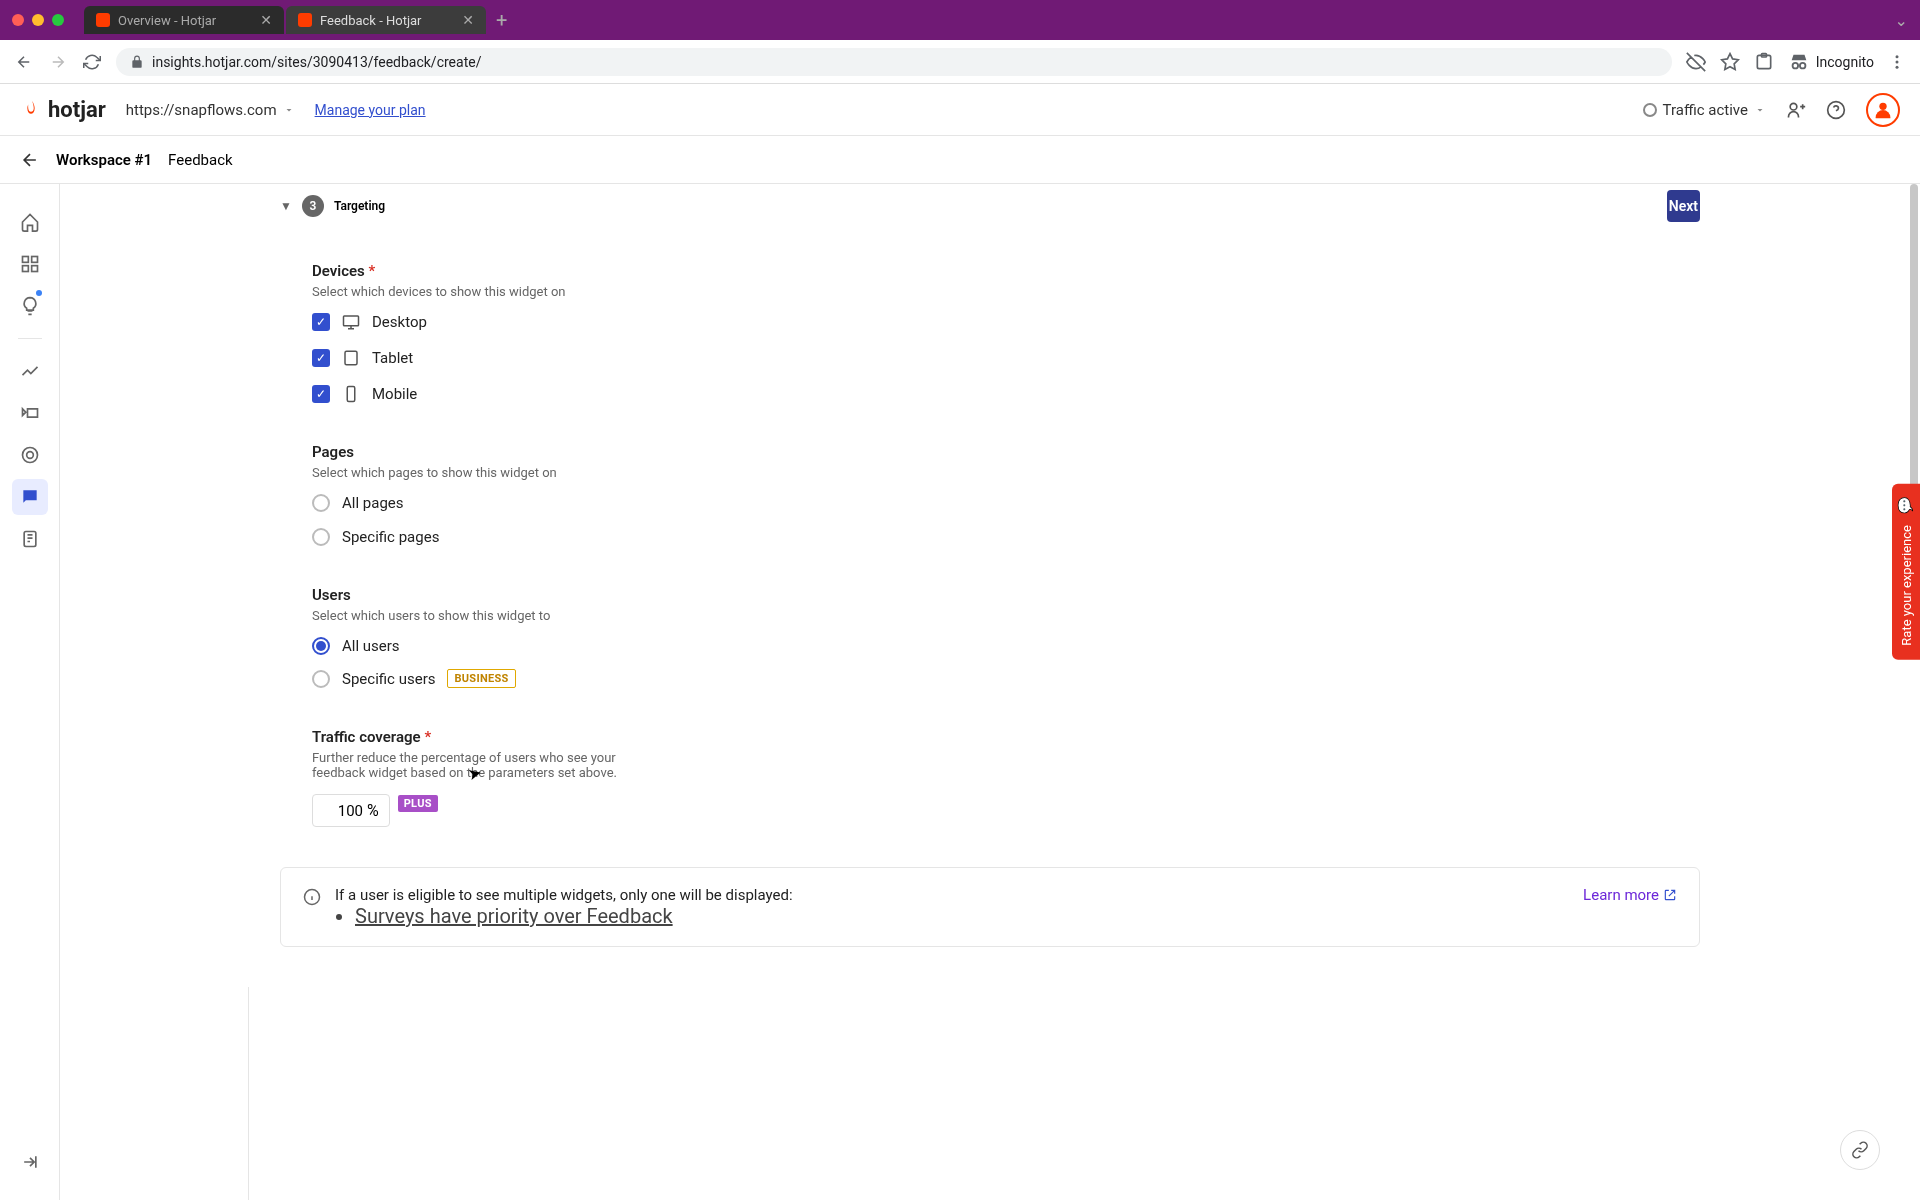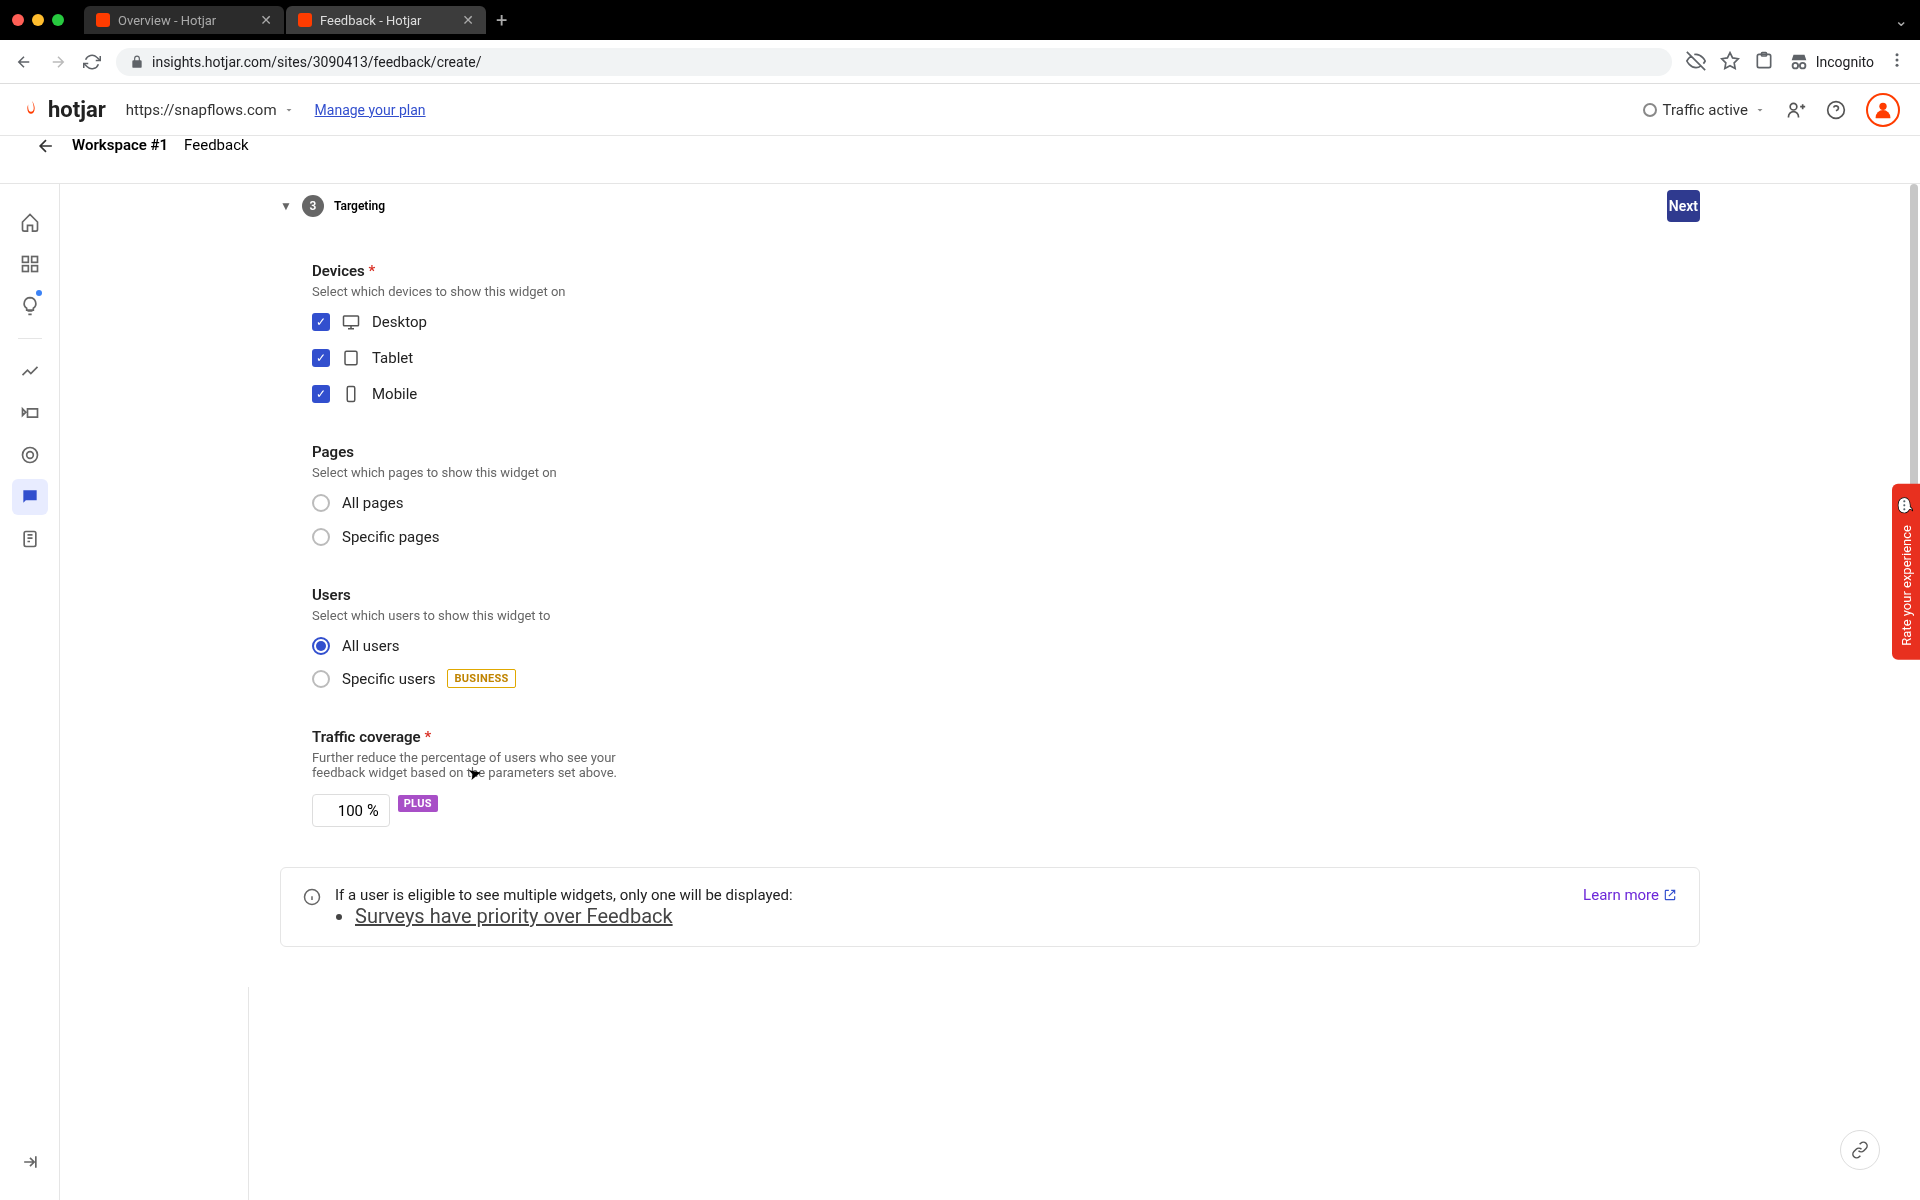--- a/index.html
+++ b/index.html
@@ -1,54 +1,54 @@
 <!DOCTYPE html>
 <html><head>
 <meta charset="utf-8">
 <style>
 * { margin: 0; padding: 0; box-sizing: border-box; font-family: -apple-system, BlinkMacSystemFont, "Segoe UI", Roboto, sans-serif; }
 body { width: 1920px; height: 1200px; overflow: hidden; background: #fff; transform-origin: top left; }
 
 
-.browser-chrome { background: #000000; height: 40px; display: flex; align-items: center; padding: 0 12px; }
+.browser-chrome { background: #701a75; height: 40px; display: flex; align-items: center; padding: 0 12px; }
 .traffic-lights { display: flex; gap: 8px; margin-right: 20px; }
 .tl { width: 12px; height: 12px; border-radius: 50%; }
 .tl.red { background: #ff5f56; }
 .tl.yellow { background: #ffbd2e; }
 .tl.green { background: #27c93f; }
 .tabs { display: flex; gap: 0; }
 .tab { display: flex; align-items: center; gap: 8px; background: #3c3c3c; color: #ddd; padding: 6px 12px; border-radius: 6px 6px 0 0; font-size: 13px; margin-right: 2px; min-width: 200px; justify-content: space-between;}
 .tab.inactive { background: #2b2b2b; color:#aaa;}
 .tab .tab-left { display:flex; align-items:center; gap:8px;}
 .tab-icon { width: 14px; height: 14px; background: #ff3c00; border-radius: 3px; display:inline-block;}
 .tab-close { color: #aaa; font-size: 14px; cursor:pointer;}
 .new-tab { color: #aaa; font-size: 20px; margin-left: 8px; cursor:pointer;}
 .chrome-right { margin-left:auto; color:#aaa; font-size:16px;}
 
 .url-bar { background: #fff; height: 44px; display: flex; align-items: center; padding: 0 14px; border-bottom: 1px solid #ddd; gap: 14px; }
 .nav-btn { width: 20px; height: 20px; display:flex; align-items:center; justify-content:center; color:#5f6368; cursor:pointer;}
 .nav-btn.disabled { color: #bbb; }
 .url-field { flex: 1; display: flex; align-items: center; background: #f1f3f4; border-radius: 20px; padding: 6px 14px; gap: 8px; color: #202124; font-size: 14px;}
-.url-actions { display:flex; gap:14px; align-items:flex-start; color:#5f6368;}
+.url-actions { display:flex; gap:14px; align-items:center; color:#5f6368;}
 .incognito { display:flex; align-items:center; gap:6px; font-size:14px; color:#202124;}
 
 
 .app-header { height: 52px; border-bottom: 1px solid #e5e5e5; display: flex; align-items: center; padding: 0 20px; gap: 20px; }
 .logo { display:flex; align-items:center; gap:6px; font-weight:700; font-size:22px; color:#222;}
 .logo-flame { color:#ff3c00; font-size:22px;}
 .site-dropdown { display:flex; align-items:center; gap:6px; font-size:15px; color:#333; cursor:pointer;}
 .manage-plan { color:#324fce; text-decoration:underline; font-size:14px;}
 .header-right { margin-left:auto; display:flex; align-items:center; gap:20px;}
 .traffic-active { display:flex; align-items:center; gap:6px; font-size:15px; color:#333; cursor:pointer;}
 .circle-outline { width:14px; height:14px; border:2px solid #888; border-radius:50%;}
 .avatar { width:34px; height:34px; border-radius:50%; background:#fff; border:2px solid #ff3c00; display:flex; align-items:center; justify-content:center;}
 .hdr-icon { width:20px; height:20px; display:flex; align-items:center; justify-content:center; color:#555; cursor:pointer;}
 
 
-.crumb-bar { height: 48px; border-bottom: 1px solid #e5e5e5; display:flex; padding: 0 36px; gap:16px; font-size:15px;}
+.crumb-bar { height: 48px; border-bottom: 1px solid #e5e5e5; display:flex; align-items:center; padding: 0 20px; gap:16px; font-size:15px;}
 .crumb-back { cursor:pointer; color:#333; font-size:18px;}
 .crumb-strong { font-weight:600;}
 
 
 .app-body { display:flex; height: calc(1200px - 40px - 44px - 52px - 48px); position:relative;}
 .left-rail { width: 60px; border-right: 1px solid #e5e5e5; display:flex; flex-direction:column; align-items:center; padding-top:20px; gap:6px; position:relative;}
 .rail-icon { width:36px; height:36px; display:flex; align-items:center; justify-content:center; border-radius:6px; cursor:pointer; color:#666;}
 .rail-icon.active { background:#e8ecff; color:#324fce;}
 .rail-icon .dot { position:absolute; width:6px; height:6px; background:#3b82f6; border-radius:50%; top:2px; right:6px;}
 .rail-divider { width:24px; height:1px; background:#e5e5e5; margin:8px 0;}

